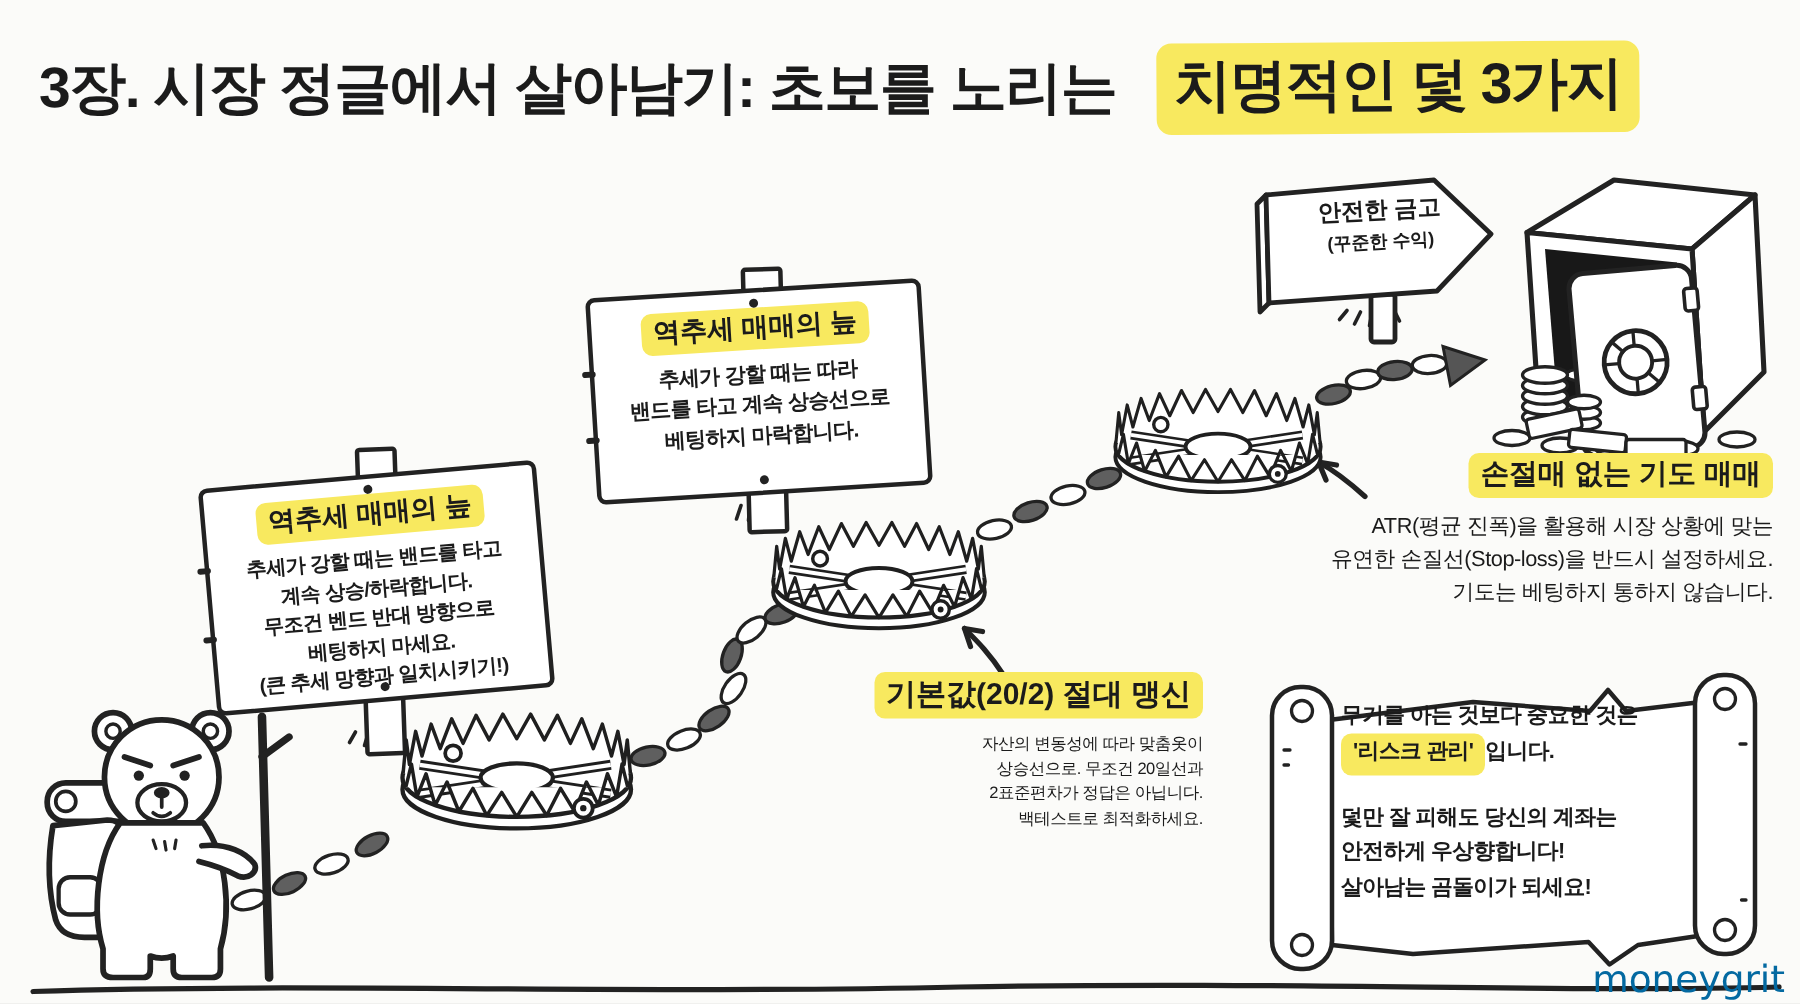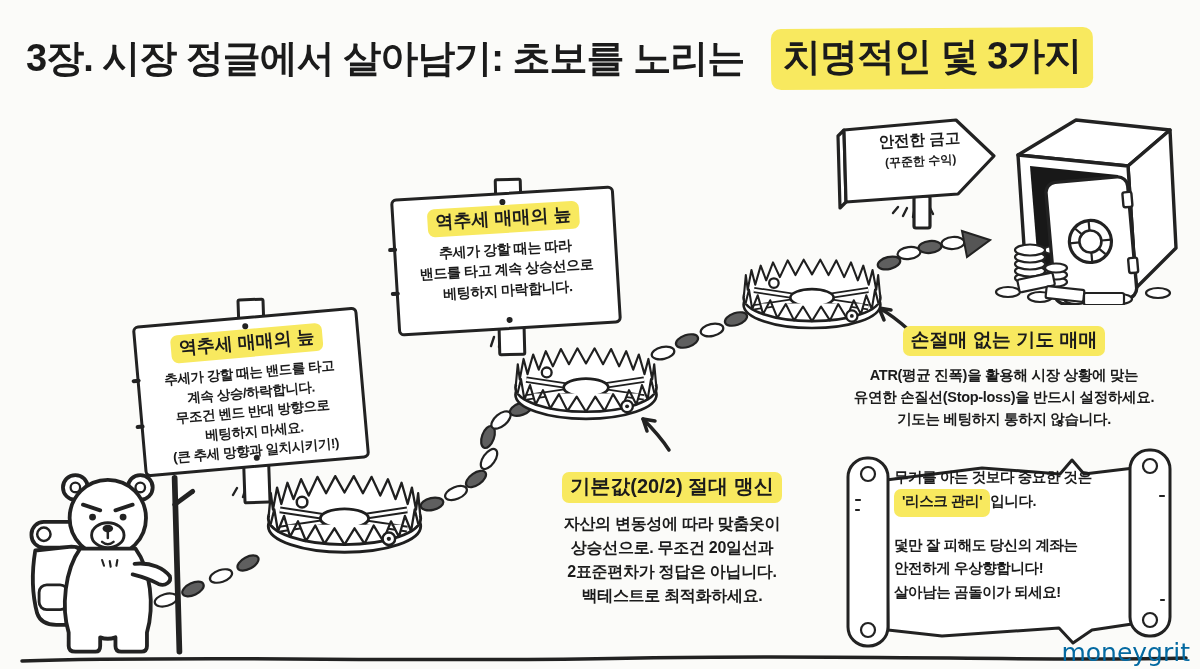--- a/index.html
+++ b/index.html
@@ -24,26 +24,26 @@
   .nail.nt{top:4px;} .nail.nb{bottom:4px;}
   .edge{position:absolute;left:-8px;width:9px;height:4px;background:#222;border-radius:2px;}
   
   .trap{position:absolute;z-index:2;}
   .trap1{left:262px;top:452px;width:165px;height:108px;}
   .trap2{left:510px;top:326px;width:152px;height:100px;}
   .trap3{left:738px;top:238px;width:148px;height:97px;}
   .bear{position:absolute;left:20px;top:458px;width:210px;height:205px;z-index:3;}
   .safe{position:absolute;left:988px;top:100px;width:205px;height:205px;z-index:2;}
   
-  .flabel{position:absolute;text-align:center;z-index:4;margin-top:24px;}
+  .flabel{position:absolute;text-align:right;z-index:4;}
   .flabel .lt{font-weight:bold;margin-bottom:9px;}
-  .flabel .lline{font-weight:bold;letter-spacing:-.3px;}
+  .flabel .lline{font-weight:normal;letter-spacing:-.3px;}
   .label1{left:542px;top:448px;width:260px;}
   .label1 .lt{font-size:20px;}
-  .label1 .lline{font-size:16px;line-height:1.5;}
+  .label1 .lline{font-size:11px;line-height:1.5;}
   .label2{left:826px;top:302px;width:356px;}
   .label2 .lt{font-size:19px;}
   .label2 .lline{font-size:14.5px;line-height:1.5;}
   
   .dsign{position:absolute;left:836px;top:116px;width:172px;height:120px;z-index:2;}
   .dsign-text{position:absolute;left:856px;top:130px;width:128px;text-align:center;z-index:3;
     transform:rotate(-3deg);font-weight:bold;}
   .dsign-text .d1{font-size:15.5px;}
   .dsign-text .d2{font-size:12px;margin-top:2px;}
   

